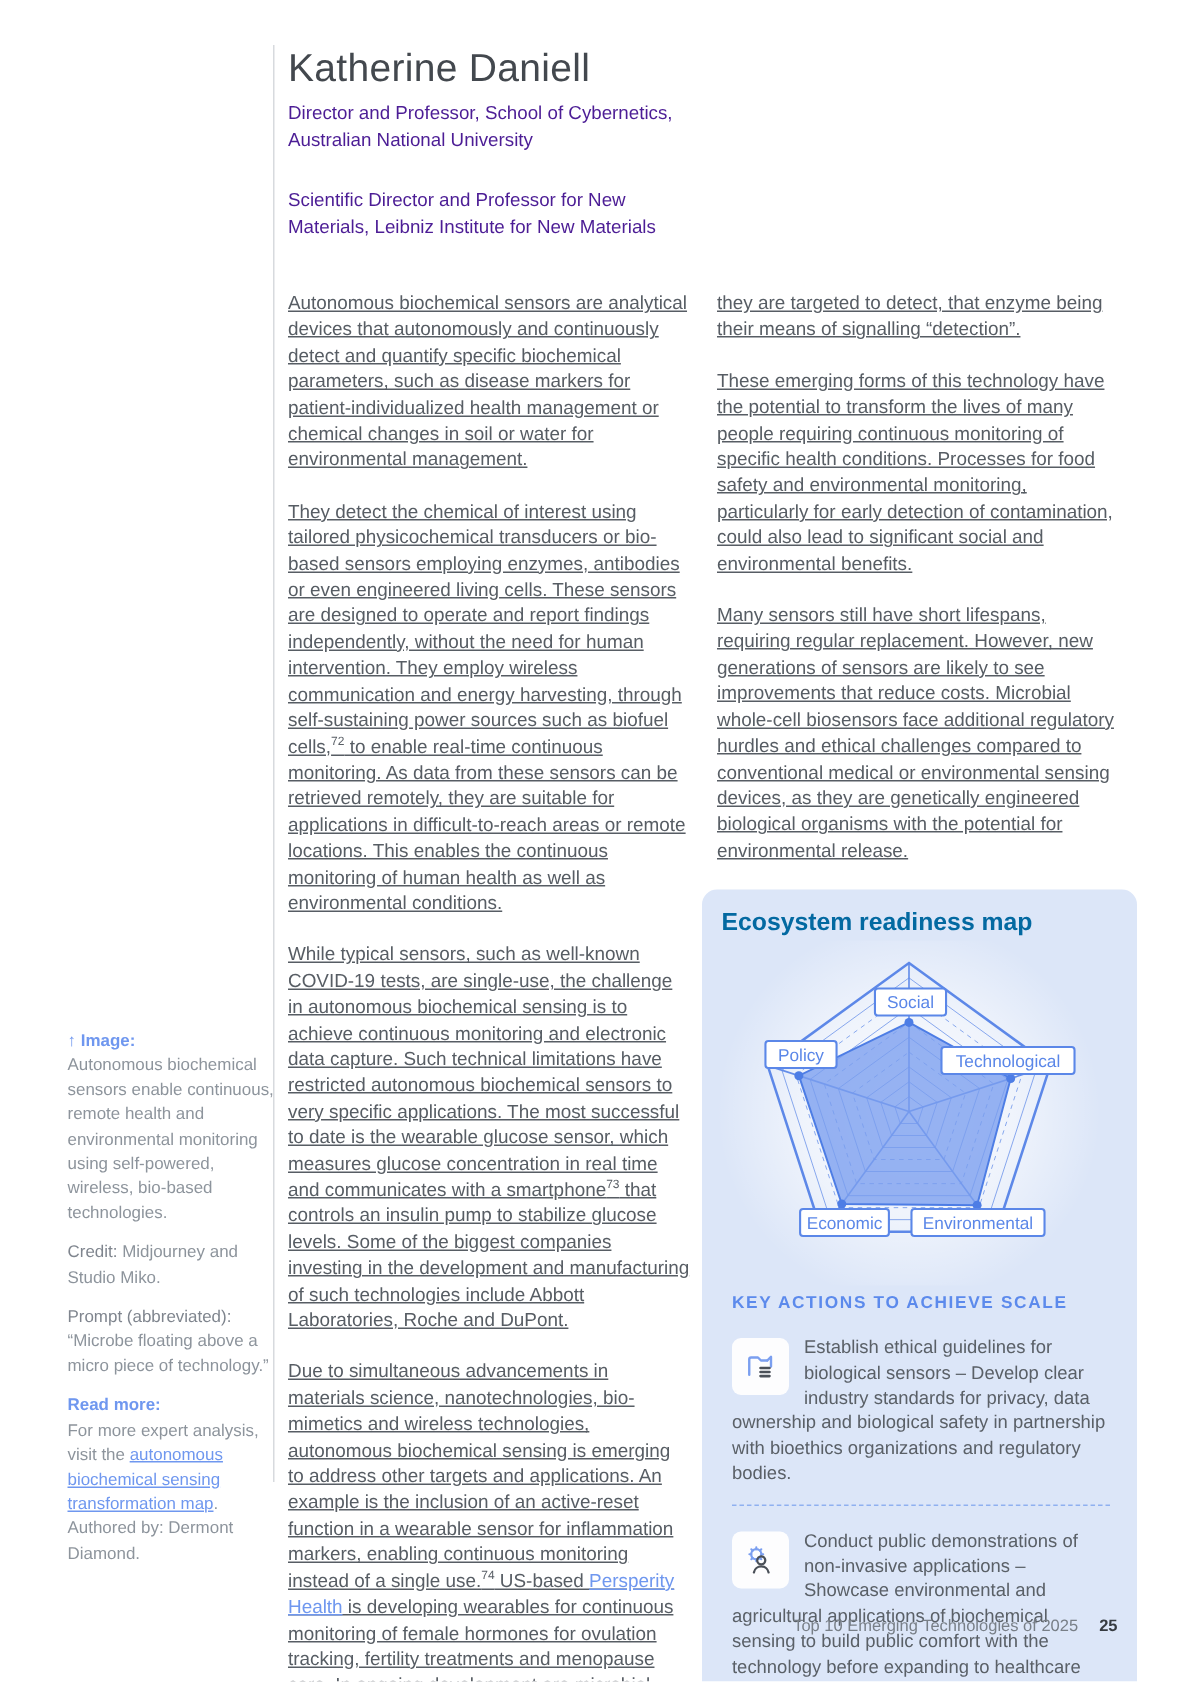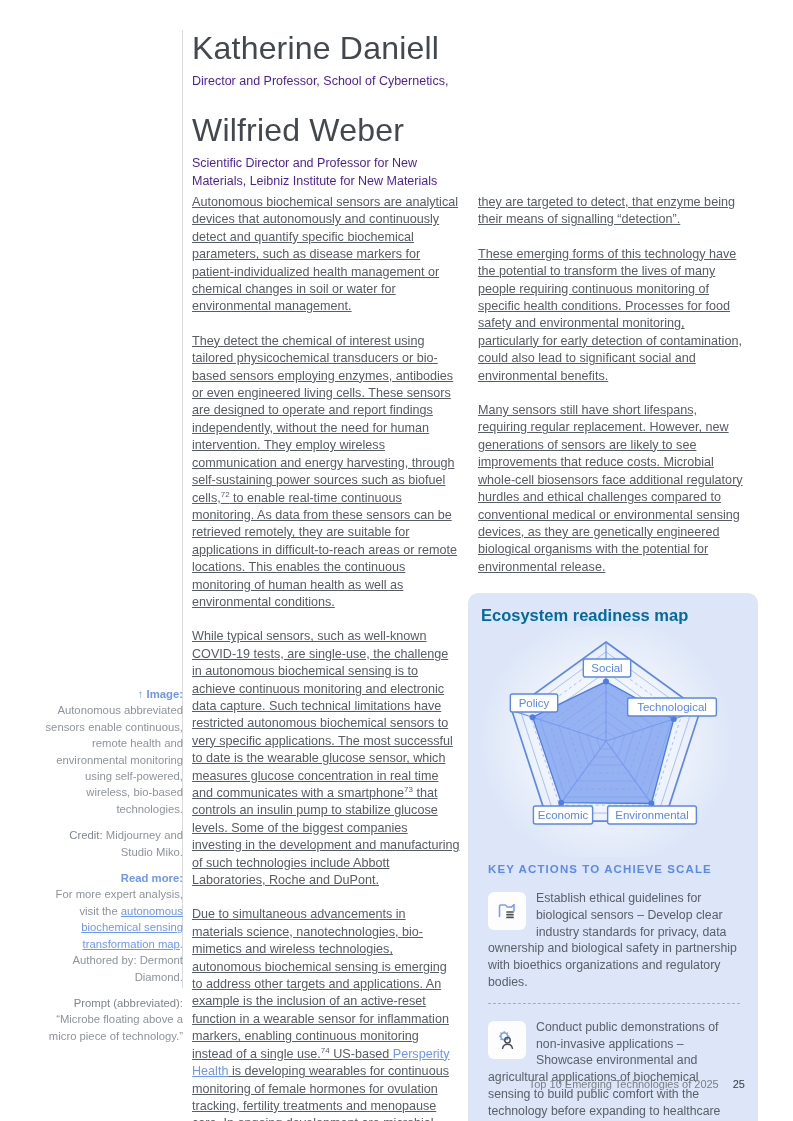--- a/index.html
+++ b/index.html
@@ -4,27 +4,27 @@
 <style>
   * { margin:0; padding:0; box-sizing:border-box; }
   body { background:#fff; }
   .page { position:relative; width:793px; height:1121px; background:#ffffff;
           font-family:"Liberation Sans", sans-serif; overflow:hidden; }
   .vline { position:absolute; left:182px; top:30px; width:1px; height:958px; background:#d7dade; }
 
   
   .authors { position:absolute; left:192px; top:30px; width:280px; }
   .author { margin-bottom:22px; }
-  .author-name { font-size:32px; font-weight:400; color:#43484e; letter-spacing:0.2px; margin-bottom:5px; }
+  .author-name { font-size:26px; font-weight:400; color:#43484e; letter-spacing:0.2px; margin-bottom:5px; }
   .author-title { font-size:12.5px; line-height:1.45; color:#4c1d95; }
 
   
   .sidebar { position:absolute; left:45px; top:686px; width:138px;
              font-size:11.3px; line-height:16.4px; color:#8d949c; }
-  .sb-block { margin-bottom:10px;text-align:right; }
+  .sb-block { margin-bottom:10px; }
   .sb-label-blue { color:#6f97ef; font-weight:bold; display:block; }
   .rich-b { font-weight:normal; color:#7f858e; }
   .rich-link { color:#6f97ef; text-decoration:underline; cursor:pointer; }
 
   
   .col { position:absolute; top:194px; font-size:12.6px; line-height:17.4px; color:#575d64; }
   .col1 { left:192px; width:268px; }
   .col2 { left:478px; width:270px; }
   .col p { margin-bottom:17px;text-decoration:underline; }
   .col sup, .sidebar sup { font-size:8px; line-height:0; }
@@ -38,51 +38,51 @@
                  margin:4px 18px 12px 20px; }
   .actions { margin:0 18px 0 20px; font-size:12.3px; line-height:16.8px; color:#5a6067; }
   .action { overflow:visible; }
   .action::after { content:""; display:block; clear:both; }
   .icon-box { float:left; width:38px; height:38px; background:#fdfdfe; border-radius:6px;
               margin:2px 10px 4px 0; display:flex; align-items:center; justify-content:center; }
   .action-divider { border:none; border-top:1px dashed #8fb0f0; margin:12px 0 15px; }
 
   
   .footer { position:absolute; top:1078px; right:48px; font-size:11px; color:#787f87; }
-  .footer .pagenum { font-weight:normal; color:#363b41; margin-left:14px; }
+  .footer .pagenum { font-weight:bold; color:#363b41; margin-left:14px; }
 </style>
 </head>
 <body>
 
 <div class="page">
   <div class="vline"></div>
 
   <header class="authors">
     <div class="author">
       <div class="author-name">Katherine Daniell</div>
       <div class="author-title">Director and Professor, School of Cybernetics,</div>
+      <div class="author-title">Australian National University</div>
     </div>
     <div class="author">
-      <div class="author-name">Wilfried Weber</div>
       <div class="author-title">Scientific Director and Professor for New</div>
       <div class="author-title">Materials, Leibniz Institute for New Materials</div>
     </div>
   </header>
 
   <aside class="sidebar">
     <div class="sb-block">
       <span class="sb-label-blue">↑ Image:</span>
-      <span><span>Autonomous abbreviated sensors enable continuous, remote health and environmental monitoring using self-powered, wireless, bio-based technologies.</span></span>
+      <span><span>Autonomous biochemical sensors enable continuous, remote health and environmental monitoring using self-powered, wireless, bio-based technologies.</span></span>
     </div>
     <div class="sb-block"><span class="rich-b">Credit:</span><span> Midjourney and Studio Miko.</span></div>
+    <div class="sb-block"><span class="rich-b">Prompt (abbreviated):</span><span> “Microbe floating above a micro piece of technology.”</span></div>
     <div class="sb-block">
       <span class="sb-label-blue">Read more:</span>
       <span><span>For more expert analysis, visit the </span><span class="rich-link">autonomous biochemical sensing transformation map</span><span>. Authored by: Dermont Diamond.</span></span>
     </div>
-    <div class="sb-block"><span class="rich-b">Prompt (abbreviated):</span><span> “Microbe floating above a micro piece of technology.”</span></div>
   </aside>
 
   <main>
     <div class="col col1">
       <p><span>Autonomous biochemical sensors are analytical devices that autonomously and continuously detect and quantify specific biochemical parameters, such as disease markers for patient-individualized health management or chemical changes in soil or water for environmental management.</span></p>
       <p><span>They detect the chemical of interest using tailored physicochemical transducers or bio-based sensors employing enzymes, antibodies or even engineered living cells. These sensors are designed to operate and report findings independently, without the need for human intervention. They employ wireless communication and energy harvesting, through self-sustaining power sources such as biofuel cells,</span><sup>72</sup><span> to enable real-time continuous monitoring. As data from these sensors can be retrieved remotely, they are suitable for applications in difficult-to-reach areas or remote locations. This enables the continuous monitoring of human health as well as environmental conditions.</span></p>
       <p><span>While typical sensors, such as well-known COVID-19 tests, are single-use, the challenge in autonomous biochemical sensing is to achieve continuous monitoring and electronic data capture. Such technical limitations have restricted autonomous biochemical sensors to very specific applications. The most successful to date is the wearable glucose sensor, which measures glucose concentration in real time and communicates with a smartphone</span><sup>73</sup><span> that controls an insulin pump to stabilize glucose levels. Some of the biggest companies investing in the development and manufacturing of such technologies include Abbott Laboratories, Roche and DuPont.</span></p>
       <p><span>Due to simultaneous advancements in materials science, nanotechnologies, bio-mimetics and wireless technologies, autonomous biochemical sensing is emerging to address other targets and applications. An example is the inclusion of an active-reset function in a wearable sensor for inflammation markers, enabling continuous monitoring instead of a single use.</span><sup>74</sup><span> US-based </span><span class="rich-link">Persperity Health</span><span> is developing wearables for continuous monitoring of female hormones for ovulation tracking, fertility treatments and menopause care. In ongoing development are microbial whole-cell biosensors, employing microbes that produce or deplete an enzyme when they encounter what</span></p>
     </div>
 

